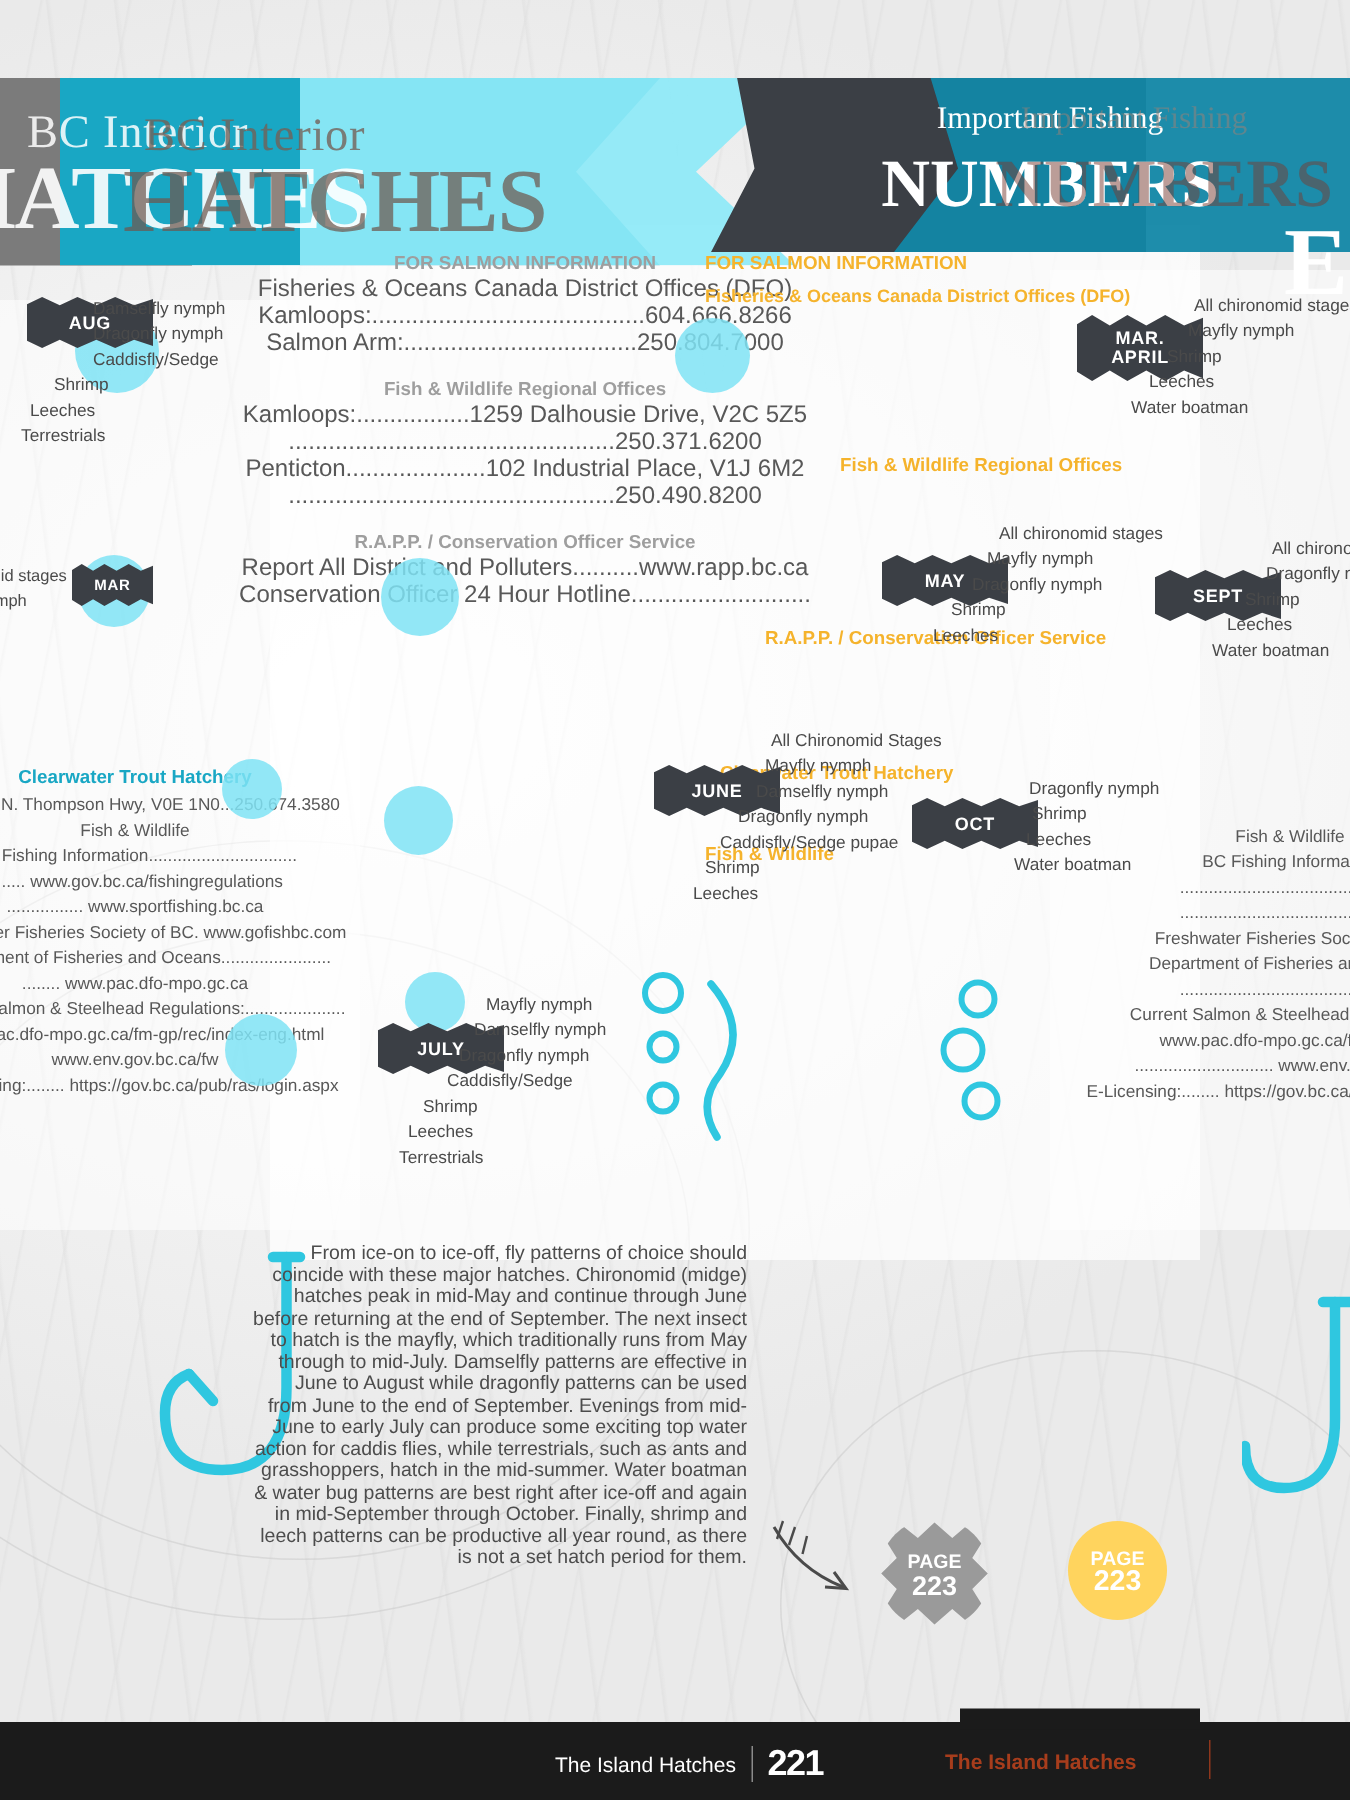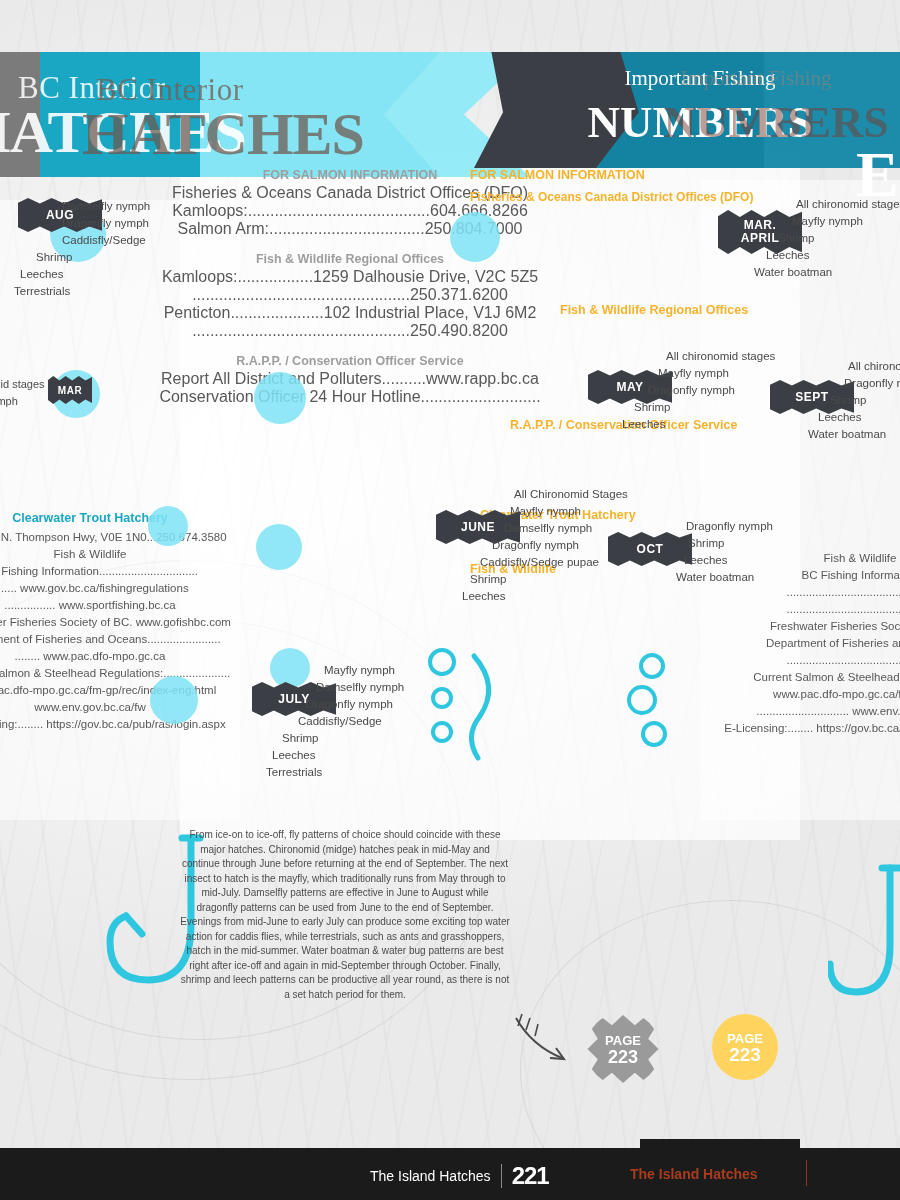--- a/index.html
+++ b/index.html
@@ -160,23 +160,23 @@
     position: absolute; left: 58px; top: 0;
     font-size: 11.5px; line-height: 17px; color: #4a4a4a;
     text-align: right; width: 175px;
     z-index: 4;
   }
   .month-list .it { white-space: nowrap; }
   .month-list.left-align { text-align: left; }
 
   
   .bottom-para {
-    position: absolute; left: 180px; top: 828px; width: 330px;
-    font-size: 10px; line-height: 14.5px; color: #4c4c4c;
-    text-align: center;
+    position: absolute; left: 168px; top: 828px; width: 330px;
+    font-size: 13px; line-height: 14.5px; color: #4c4c4c;
+    text-align: right;
   }
 
   .for-more {
     position: absolute; left: 430px; top: 972px; width: 180px;
     text-align: center; font-weight: bold; font-size: 14px; color: #3b3f45;
     line-height: 19px;
   }
   .arrow-svg { position: absolute; left: 512px; top: 1012px; }
 
   .page-seal {
@@ -396,21 +396,21 @@
       <div class="it" style="margin-left:-18px;">Dragonfly nymph</div>
       <div class="it" style="margin-left:-26px;">Caddisfly/Sedge</div>
       <div class="it" style="margin-left:-42px;">Shrimp</div>
       <div class="it" style="margin-left:-52px;">Leeches</div>
       <div class="it" style="margin-left:-58px;">Terrestrials</div>
     </div>
   </div>
 
   <div class="month" style="left:-60px; top:362px; width:180px;">
     <div class="dot-teal" style="left:112px; top:8px; width:48px; height:48px;"></div>
-    <div class="ribbon" style="left:108px; top:14px; width:44px; height:28px; font-size:10px;">MAR</div>
+    <div class="ribbon" style="left:108px; top:14px; width:54px; height:28px; font-size:10px;">MAR</div>
     <div class="month-list left-align" style="left:0px; top:14px; width:170px; font-size:11px;">
       <div class="it">All chironomid stages</div>
       <div class="it" style="margin-left:10px;">Mayfly nymph</div>
     </div>
   </div>
 
   <div class="dot-teal" style="position:absolute; left:254px; top:372px; width:52px; height:52px;"></div>
   <div class="dot-teal" style="position:absolute; left:148px; top:506px; width:40px; height:40px;"></div>
   <div class="dot-teal" style="position:absolute; left:256px; top:524px; width:46px; height:46px;"></div>
   <div class="dot-teal" style="position:absolute; left:150px; top:676px; width:48px; height:48px;"></div>

